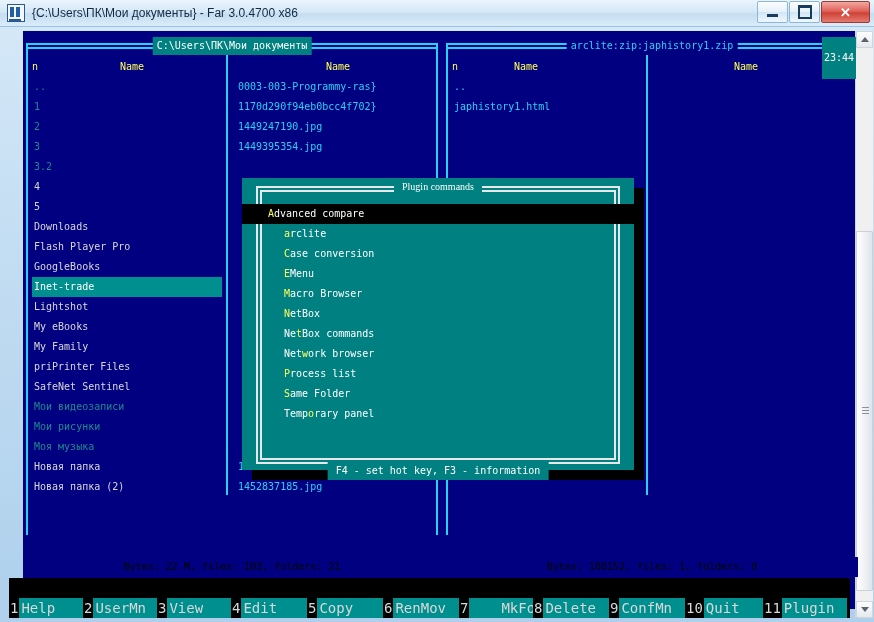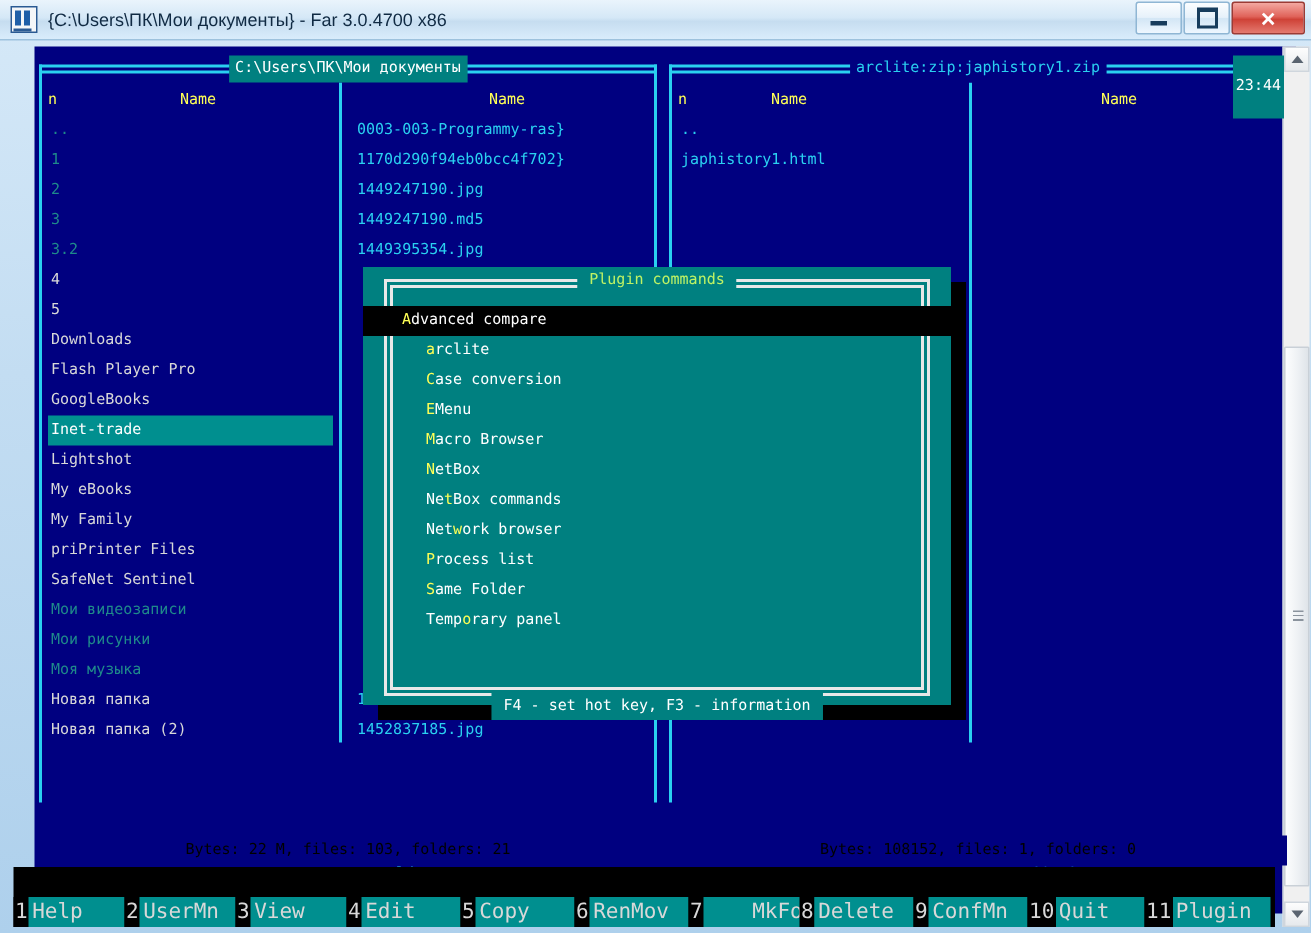--- a/index.html
+++ b/index.html
@@ -131,22 +131,22 @@
     position:absolute; left:229px; top:157px; width:392px; height:292px;
     background:#000000; z-index:39;
   }
   .dlg-border {
     position:absolute; left:14px; top:8px; right:14px; bottom:6px;
     border:2px solid #e8e8e8;
     box-shadow: inset 0 0 0 2px #008080, inset 0 0 0 4px #e8e8e8;
   }
   .dlg-title {
     position:absolute; top:0px; left:50%; transform:translateX(-50%);
-    background:#008080; color:#bef264; padding:0 8px; white-space:nowrap;
-    line-height:18px; z-index:3;
+    background:#008080; color:#ffffff; padding:0 8px; white-space:nowrap;
+    line-height:18px; z-index:3;font-family:Liberation Serif, serif;
   }
   .dlg-footer {
     position:absolute; bottom:-10px; left:50%; transform:translateX(-50%);
     background:#008080; color:#ffffff; padding:0 8px; white-space:nowrap;
     line-height:18px; z-index:3;
   }
   #dlg-items { position:absolute; left:22px; top:26px; right:22px; }
   .dlg-item {
     height:20px; line-height:20px; white-space:pre; color:#ffffff; padding-left:20px;
   }
@@ -259,21 +259,20 @@
           <div class="fileitem c-dim">Мои видеозаписи</div>
           <div class="fileitem c-dim">Мои рисунки</div>
           <div class="fileitem c-dim">Моя музыка</div>
           <div class="fileitem c-white">Новая папка</div>
           <div class="fileitem c-white">Новая папка (2)</div>
         </div>
       <div class="filecol" id="left-col2" style="left:210px; width:196px;">
           <div class="fileitem c-cyan">0003-003-Programmy-ras}</div>
           <div class="fileitem c-cyan">1170d290f94eb0bcc4f702}</div>
           <div class="fileitem c-cyan">1449247190.jpg</div>
-          <div class="fileitem c-cyan">1449247190.md5</div>
           <div class="fileitem c-cyan">1449395354.jpg</div>
         </div>
       <div class="filecol" id="left-col2b" style="left:210px; width:196px; top:422px;">
           <div class="fileitem c-cyan">1452835588.jpg</div>
           <div class="fileitem c-cyan">1452837185.jpg</div>
         </div>
 
       <div class="panel-info info-row1">
         <span style="position:absolute;left:2px;">Inet-trade</span>
         <span style="position:absolute;left:222px;">Folder</span>

